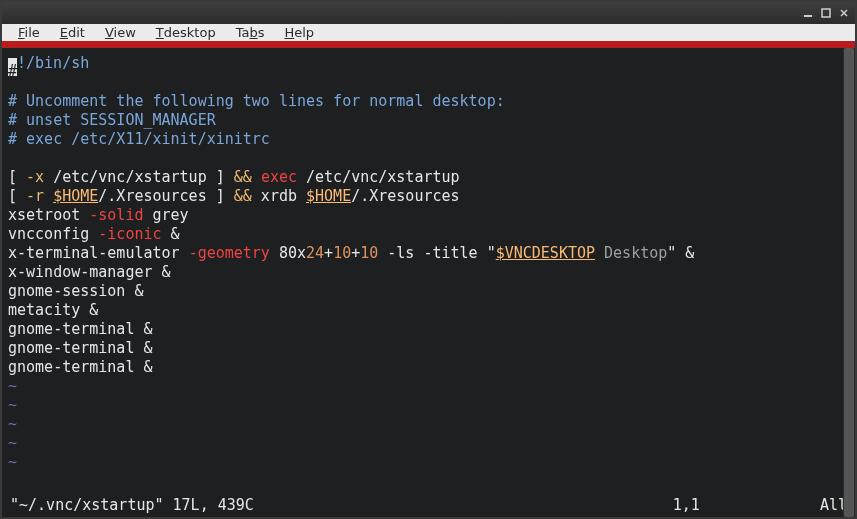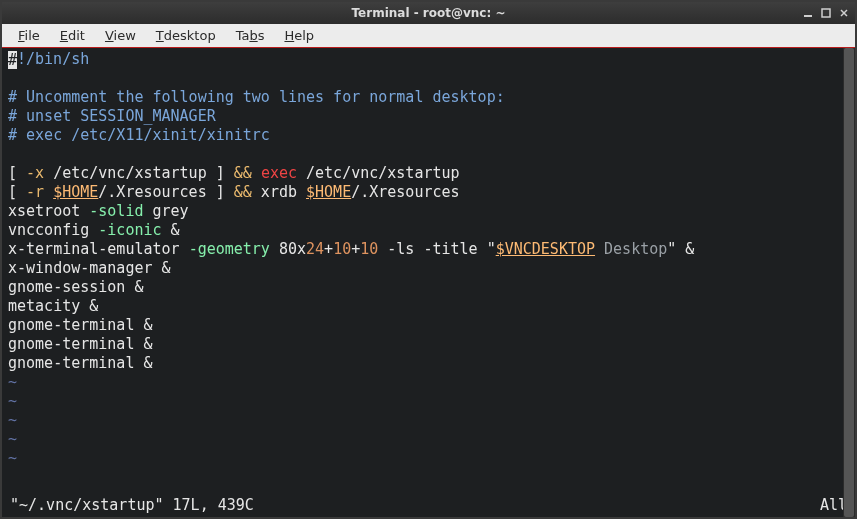--- a/index.html
+++ b/index.html
@@ -52,57 +52,57 @@
   .menubar {
     background: #ececec;
     height: 24px;
     display: flex;
     align-items: center;
     gap: 4px;
     padding: 0 8px;
     font-family: "DejaVu Sans", sans-serif;
     font-size: 13px;
     color: #2b2b2b;
-    border-bottom: 1px solid #b91c1c;
+    border-bottom: 7px solid #b91c1c;
   }
   .menubar .mi {
     padding: 2px 8px;
     cursor: pointer;
   }
   .menubar .mi .ul {
     text-decoration: underline;
   }
   .terminal {
     flex: 1;
     background: #1d1f21;
     position: relative;
     overflow: hidden;
   }
   .terminal-inner {
     padding: 2px 8px 2px 6px;
     font-size: 15px;
-    line-height: 19px;
+    line-height: 26px;
     color: #e6e6e6;
     white-space: pre;
   }
   .line { height: 19px; }
   .cursorbox {
     display: inline-block;
     background: #e6e6e6;
     color: #1d1f21;
     width: 9px;
     height: 18px;
     vertical-align: bottom;
     text-align: center;
   }
   .c-blue   { color: #7aa6da; }
   .c-cyan   { color: #fdba74; text-decoration: underline; }
   .c-green  { color: #ef4444; }
   .c-yellow { color: #e9b96e; }
-  .c-pink   { color: #86efac; margin-top: 36px; }
+  .c-pink   { color: #ef4444; margin-top: 36px; }
   .c-orange { color: #de935f; margin-top: 12px; }
   .c-grey   { color: #9aa0a6; text-align: center; }
   .c-white  { color: #e6e6e6; }
   .tilde    { color: #6272a4; }
   .status {
     position: absolute;
     bottom: 2px;
     left: 8px;
     right: 8px;
     height: 19px;
@@ -131,21 +131,20 @@
     height: 100%;
     border-radius: 2px;
   }
 </style>
 </head>
 <body>
 
 <div class="window">
 
   <div class="titlebar">
-    <span class="titlebar-title">Terminal - root@vnc: ~</span>
     <div class="titlebar-controls">
       <div class="ctl">
         <svg width="10" height="10">
             <rect x="1" y="7" width="8" height="2" fill="#cfcfcf"></rect>
           </svg>
       </div>
       <div class="ctl">
         <svg width="10" height="10">
             <rect x="1" y="1" width="8" height="8" fill="none" stroke="#cfcfcf" stroke-width="1.5"></rect>
           </svg>
@@ -167,20 +166,21 @@
     <div class="mi"><span>Ta</span><span class="ul">b</span><span>s</span></div>
     <div class="mi"><span class="ul">H</span><span>elp</span></div>
   </div>
 
   <div class="terminal">
     <div class="terminal-inner" id="term-lines"><div class="line"><span class="cursorbox">#</span><span class="c-blue">!/bin/sh</span></div><div class="line">&nbsp;</div><div class="line"><span class="c-blue"># Uncomment the following two lines for normal desktop:</span></div><div class="line"><span class="c-blue"># unset SESSION_MANAGER</span></div><div class="line"><span class="c-blue"># exec /etc/X11/xinit/xinitrc</span></div><div class="line">&nbsp;</div><div class="line"><span class="c-white">[ </span><span class="c-yellow">-x</span><span class="c-white"> /etc/vnc/xstartup ] </span><span class="c-yellow">&amp;&amp;</span><span class="c-white"> </span><span class="c-green">exec</span><span class="c-white"> /etc/vnc/xstartup</span></div><div class="line"><span class="c-white">[ </span><span class="c-yellow">-r</span><span class="c-white"> </span><span class="c-cyan">$HOME</span><span class="c-white">/.Xresources ] </span><span class="c-yellow">&amp;&amp;</span><span class="c-white"> xrdb </span><span class="c-cyan">$HOME</span><span class="c-white">/.Xresources</span></div><div class="line"><span class="c-white">xsetroot </span><span class="c-pink">-solid</span><span class="c-white"> grey</span></div><div class="line"><span class="c-white">vncconfig </span><span class="c-pink">-iconic</span><span class="c-white"> &amp;</span></div><div class="line"><span class="c-white">x-terminal-emulator </span><span class="c-pink">-geometry</span><span class="c-white"> 80x</span><span class="c-orange">24</span><span class="c-white">+</span><span class="c-orange">10</span><span class="c-white">+</span><span class="c-orange">10</span><span class="c-white"> -ls -title </span><span class="c-white">"</span><span class="c-cyan">$VNCDESKTOP</span><span class="c-grey"> Desktop</span><span class="c-white">" &amp;</span></div><div class="line"><span class="c-white">x-window-manager &amp;</span></div><div class="line"><span class="c-white">gnome-session &amp;</span></div><div class="line"><span class="c-white">metacity &amp;</span></div><div class="line"><span class="c-white">gnome-terminal &amp;</span></div><div class="line"><span class="c-white">gnome-terminal &amp;</span></div><div class="line"><span class="c-white">gnome-terminal &amp;</span></div><div class="line tilde">~</div><div class="line tilde">~</div><div class="line tilde">~</div><div class="line tilde">~</div><div class="line tilde">~</div></div>
 
     <div class="status">
       <span class="left"><span>"~/.vnc/xstartup"</span><span> 17L, 439C</span></span>
       <span class="mid"></span>
+      <span class="cursorpos">1,1</span>
       <span class="pct">All</span>
     </div>
 
     <div class="scrollbar">
       <div class="scrollbar-thumb"></div>
     </div>
   </div>
 
 </div>
 

